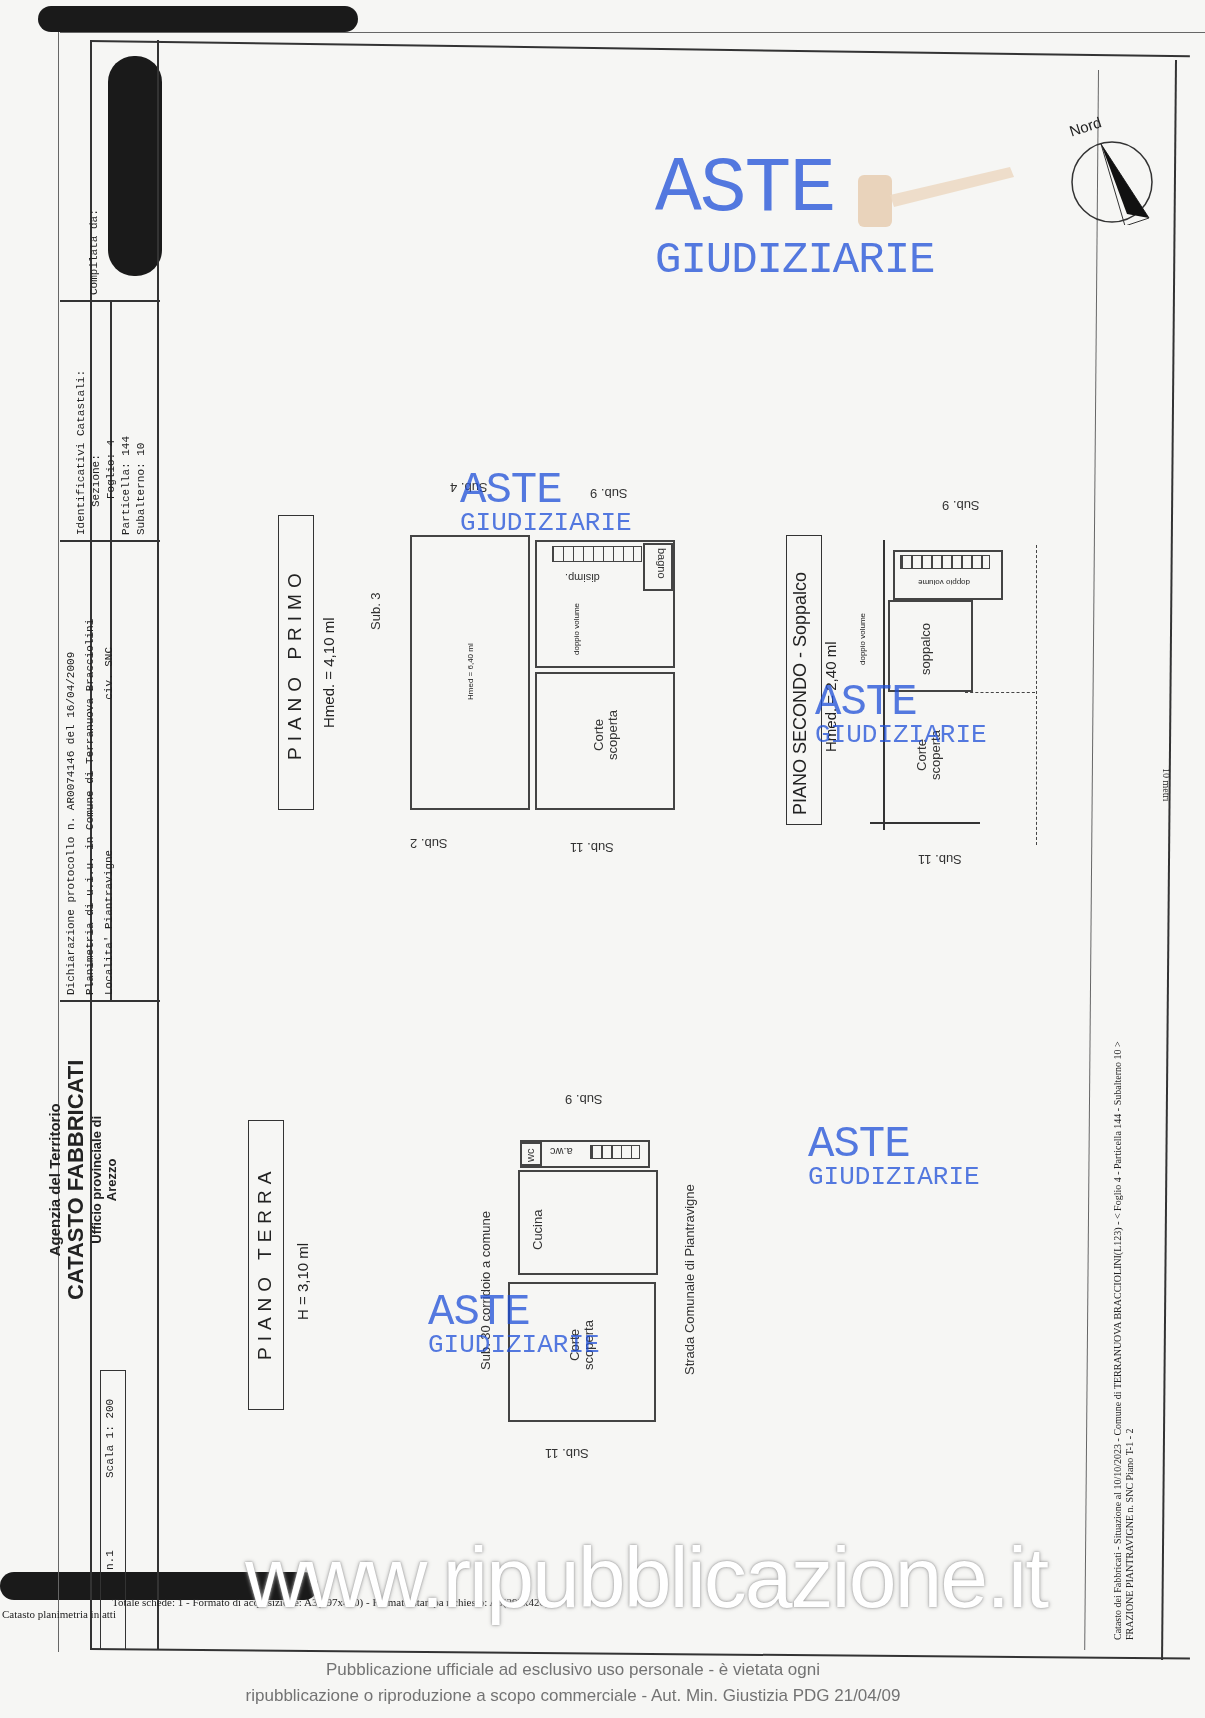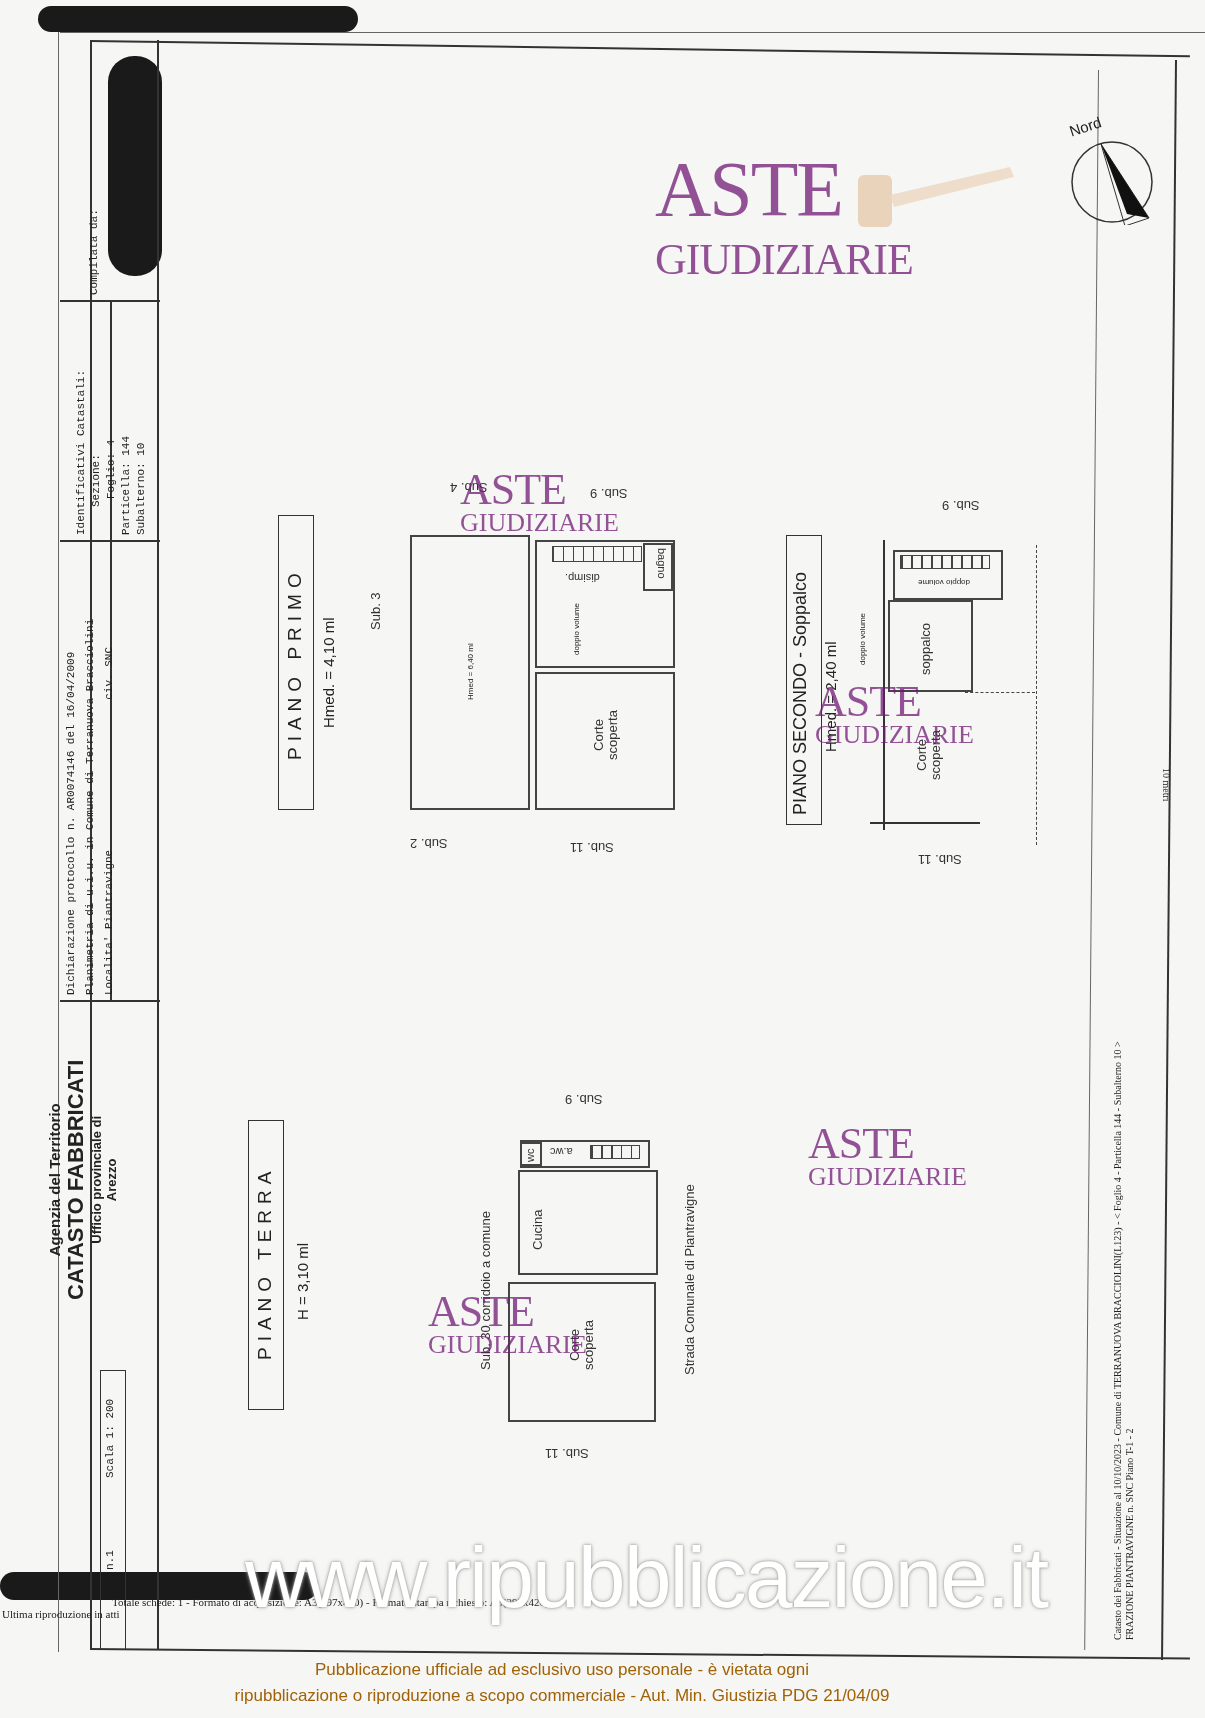--- a/index.html
+++ b/index.html
@@ -9,28 +9,28 @@
   .rot-cw { transform-origin: left top; transform: rotate(90deg); white-space:nowrap; }
   .rot-180 { transform: rotate(180deg); white-space:nowrap; }
   .mono { font-family:"Liberation Mono", monospace; }
   .redact { background:#1a1a1a; border-radius:16px; position:absolute; }
   .line { position:absolute; background:#333; }
   .thin { background:#666; }
   .box { position:absolute; border:1.5px solid #333; box-sizing:border-box; }
   .room { position:absolute; border:2px solid #444; box-sizing:border-box; background:transparent; }
   .label-sm { font-size:11px; color:#333; }
   .label-md { font-size:13px; color:#333; }
-  .watermark { position:absolute; color:#701a75; opacity:0.75; font-family:Liberation Serif, serif; line-height:1; }
+  .watermark { position:absolute; color:#1d4ed8; opacity:0.75; font-family:Liberation Mono, monospace; line-height:1; }
   .wm-aste { font-size:78px; letter-spacing:-2px; }
   .wm-giud { font-size:44px; letter-spacing:-1px; }
   .wm-aste-s { font-size:44px; letter-spacing:-1px; }
   .wm-giud-s { font-size:26px; }
   .gavel { position:absolute; }
   .site-wm { position:absolute; color:#fff; font-size:86px; text-shadow:0 0 2px #999, 0 0 4px #aaa; letter-spacing:-2px; font-family:"Liberation Sans", sans-serif; }
-  .footer { position:absolute; left:5px; width:1114px; text-align:center; font-size:17px; color:#a16207; }
+  .footer { position:absolute; left:16px; width:1114px; text-align:center; font-size:17px; color:#737373; }
   .stairs { position:absolute; background-image: repeating-linear-gradient(90deg, #444 0 1.5px, transparent 1.5px 10px); border:1.5px solid #444; box-sizing:border-box; }
 </style>
 </head>
 <body>
 
 <div class="redact" style="left:38px;top:6px;width:320px;height:26px;"></div>
 <div class="redact" style="left:108px;top:56px;width:54px;height:220px;border-radius:26px;"></div>
 <div class="redact" style="left:0px;top:1572px;width:318px;height:28px;"></div>
 
 <div class="line thin" style="left:60px;top:32px;width:1145px;height:1px;"></div>
@@ -69,21 +69,21 @@
 </div>
 
 <div class="abs rot-ccw mono" style="left:88px;top:295px;font-size:11px;">Compilata da:</div>
 
 <div class="box" style="left:100px;top:1370px;width:26px;height:280px;"></div>
 <div class="abs rot-ccw mono" style="left:104px;top:1478px;font-size:11px;">Scala 1: 200</div>
 <div class="abs rot-ccw mono" style="left:104px;top:1570px;font-size:11px;">n.1</div>
 
 <div class="abs" style="left:2px;top:1596px;font-family:'Liberation Serif',serif;font-size:11px;line-height:12px;">
   <div style="padding-left:110px;">Totale schede: 1 - Formato di acquisizione: A3(297x420) - Formato stampa richiesto: A3(297x420)</div>
-  <div>Ultima riproduzione in atti</div>
+  <div>Catasto planimetria in atti</div>
 </div>
 
 <div class="abs rot-ccw" style="left:1112px;top:1640px;font-family:'Liberation Serif',serif;font-size:10px;line-height:12px;">
   <div>Catasto dei Fabbricati - Situazione al 10/10/2023 - Comune di TERRANUOVA BRACCIOLINI(L123) - &lt; Foglio 4 - Particella 144 - Subalterno 10 &gt;</div>
   <div>FRAZIONE PIANTRAVIGNE n. SNC Piano T-1 - 2</div>
 </div>
 <div class="abs rot-cw" style="left:1172px;top:768px;font-family:'Liberation Serif',serif;font-size:10px;">10 metri</div>
 
 <div class="abs" style="left:1065px;top:130px;width:95px;height:95px;">
   <svg width="95" height="95" viewBox="0 0 95 95">

